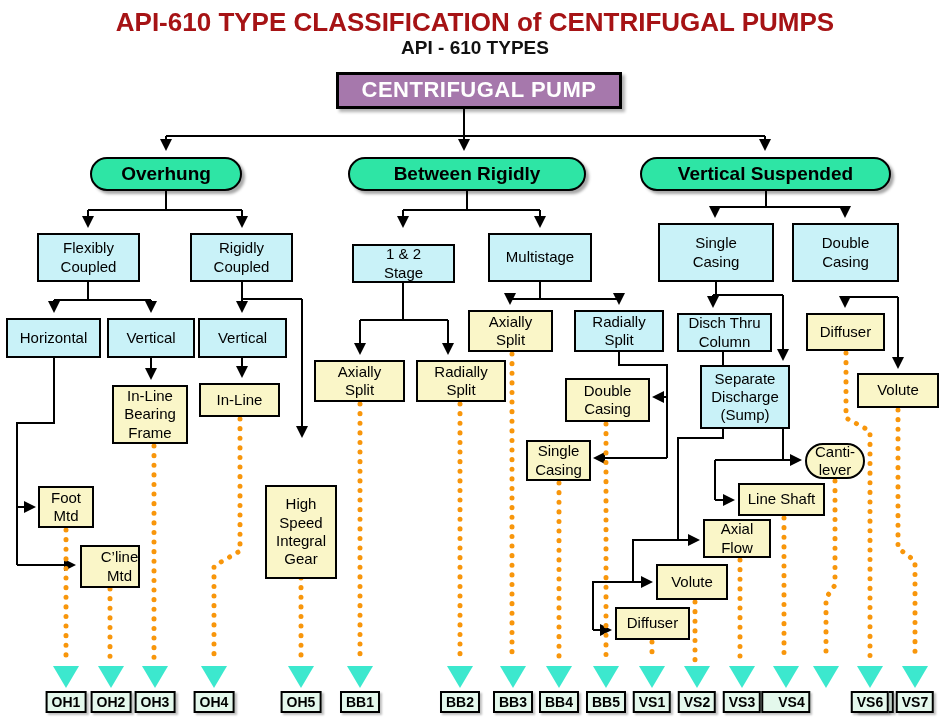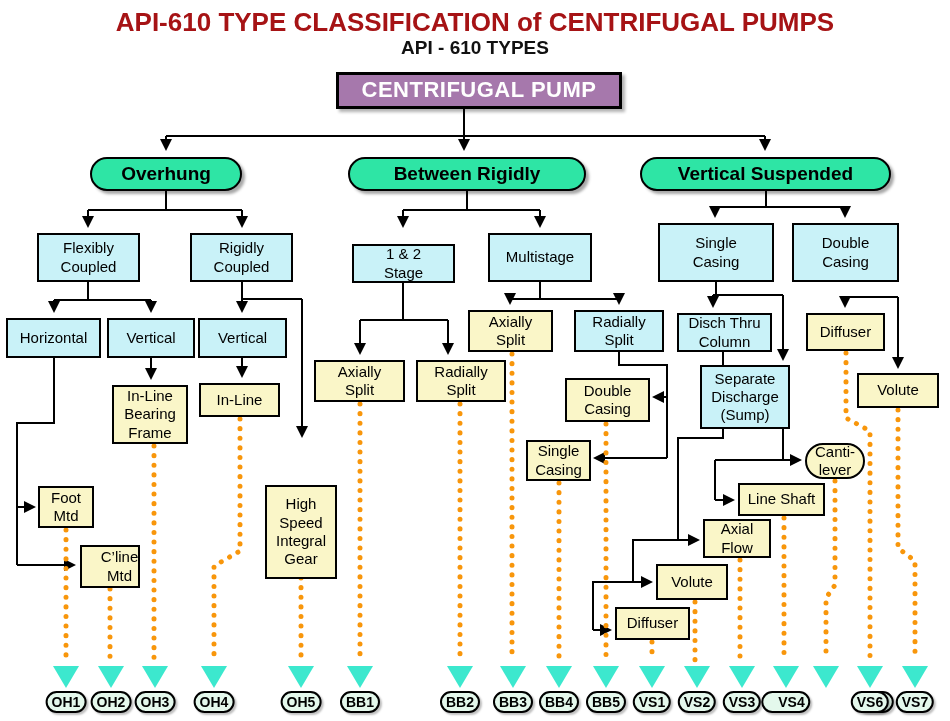--- a/index.html
+++ b/index.html
@@ -27,21 +27,21 @@
   .pill{
     background:var(--c-pill_green,#2EE5A5);border-radius:18px;
     font-size:19px;font-weight:bold;box-shadow:3px 3px 3px rgba(0,0,0,.35);
   }
   .root{
     background:var(--c-pump_purple,#A678AC);color:#fff;font-size:22px;font-weight:bold;
     letter-spacing:.5px;border:3px solid #000;box-shadow:3px 3px 3px rgba(0,0,0,.3);
   }
   .terminal{
     position:absolute;transform:translateX(-50%);top:691px;
-    background:var(--c-terminal_green,#E4F8EC);border:2px solid #000;border-radius:11px;
+    background:var(--c-terminal_green,#E4F8EC);border:2px solid #000;border-radius:0;
     font-size:14px;font-weight:bold;padding:1px 4px;color:#000;
     box-shadow:2px 2px 2px rgba(0,0,0,.25);white-space:nowrap;
   }
   .black-line{fill:none;stroke:#000;stroke-width:2;}
   .arrow-line{fill:none;stroke:#000;stroke-width:2;}
   .dotted{
     fill:none;stroke:var(--c-dotted_orange,#F8960B);stroke-width:5;
     stroke-linecap:round;stroke-dasharray:0.1 9.5;
   }
   .tri{fill:var(--c-arrow_cyan,#3CE8CE);}

